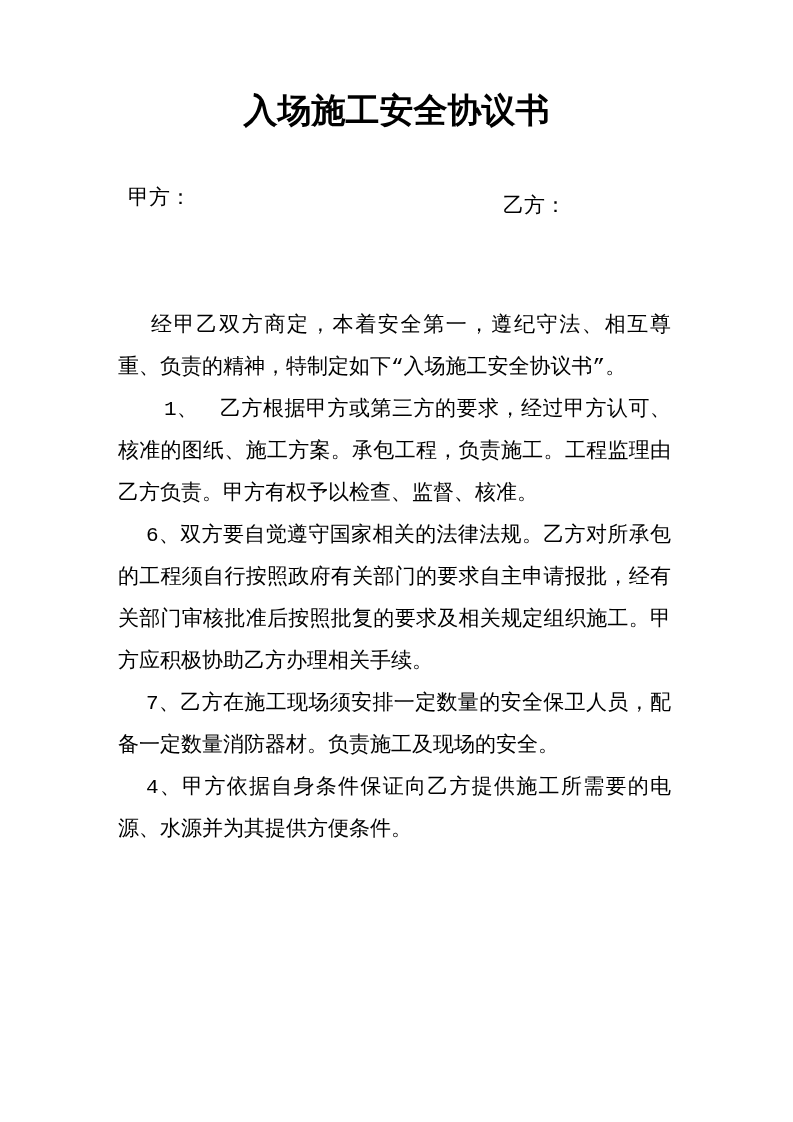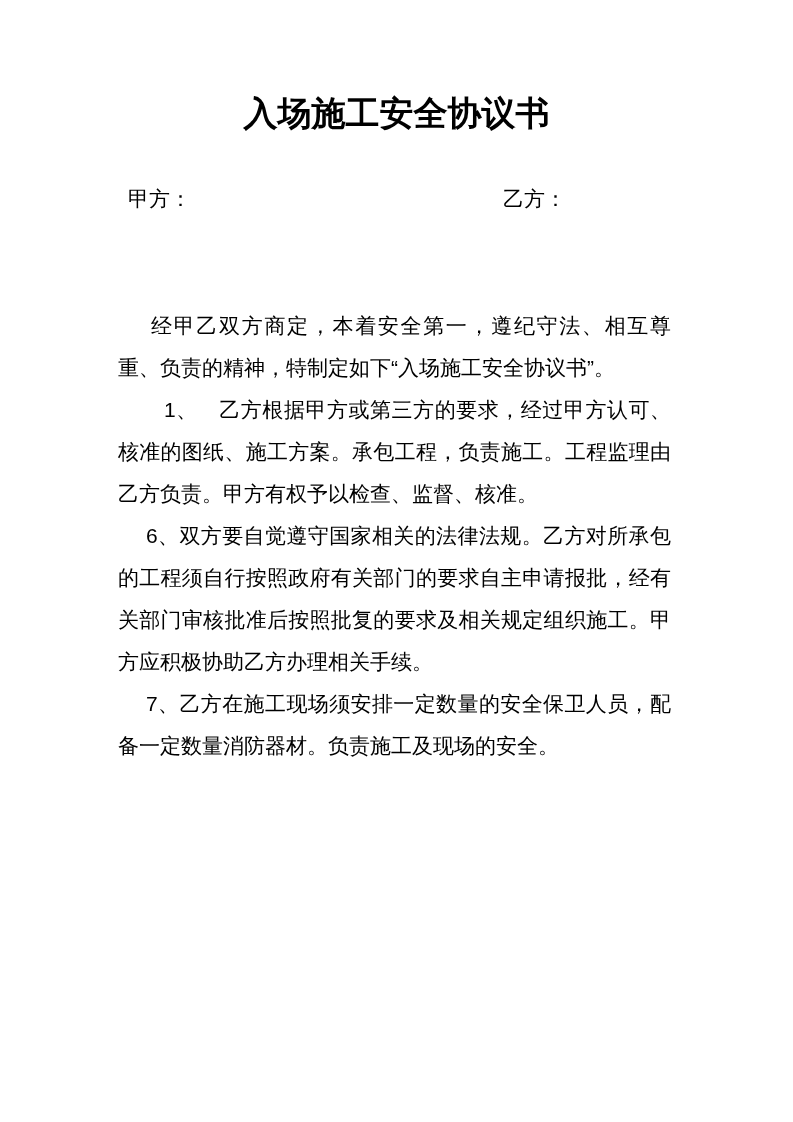--- a/index.html
+++ b/index.html
@@ -6,21 +6,21 @@
     margin: 0;
     padding: 0;
     background: #ffffff;
   }
   .page {
     position: relative;
     width: 793px;
     height: 1122px;
     background: #ffffff;
     color: #000000;
-    font-family: Liberation Sans, sans-serif;
+    font-family: Liberation Mono, monospace;
     overflow: hidden;
     box-sizing: border-box;
   }
   .doc-title {
     margin: 0;
     padding-top: 90px;
     text-align: center;
     font-size: 34px;
     line-height: 46px;
     font-weight: 700;
@@ -37,21 +37,21 @@
   }
   .party-a {
     position: absolute;
     left: 0;
     top: 0;
     margin-left: 18px;
   }
   .party-b {
     position: absolute;
     left: 393px; 
-    top: 0;
+    top: 8px;
   }
   .doc-body {
     margin-top: 85px;
     margin-left: 118px;
     margin-right: 122px; 
     font-size: 21px;
     line-height: 42px;
     text-align: justify;
   }
   .doc-body p {
@@ -72,15 +72,16 @@
   <div class="parties-row">
     <span class="party-a">甲方：</span>
     <span class="party-b">乙方：</span>
   </div>
 
   <div class="doc-body">
     <p class="indent-intro">经甲乙双方商定，本着安全第一，遵纪守法、相互尊重、负责的精神，特制定如下“入场施工安全协议书”。</p>
     <p class="indent-num1">1、　乙方根据甲方或第三方的要求，经过甲方认可、核准的图纸、施工方案。承包工程，负责施工。工程监理由乙方负责。甲方有权予以检查、监督、核准。</p>
     <p class="indent-num">6、双方要自觉遵守国家相关的法律法规。乙方对所承包的工程须自行按照政府有关部门的要求自主申请报批，经有关部门审核批准后按照批复的要求及相关规定组织施工。甲方应积极协助乙方办理相关手续。</p>
     <p class="indent-num">7、乙方在施工现场须安排一定数量的安全保卫人员，配备一定数量消防器材。负责施工及现场的安全。</p>
+    <p class="indent-num">4、甲方依据自身条件保证向乙方提供施工所需要的电源、水源并为其提供方便条件。</p>
   </div>
 
 </div>
 
 </body></html>

